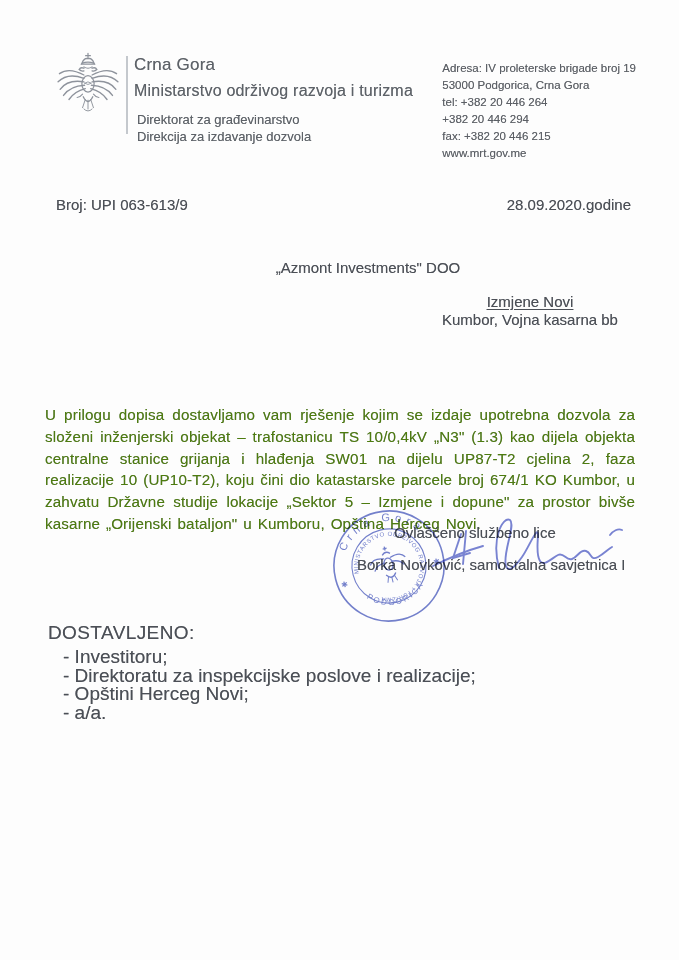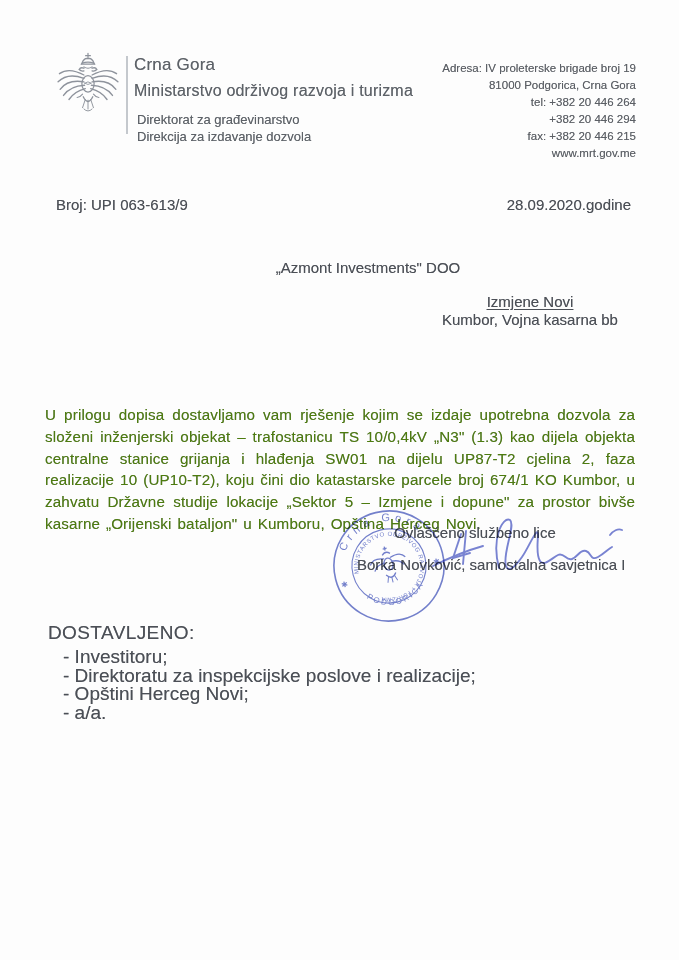--- a/index.html
+++ b/index.html
@@ -17,21 +17,21 @@
   .scan-text { text-shadow: 0 0 0.6px rgba(75,79,86,0.55); }
 
   
   .emblem { position: absolute; left: 54px; top: 50px; width: 68px; height: 82px; }
   .hdr-divider { position: absolute; left: 126px; top: 56px; width: 2px; height: 78px; background: #c4c8cd; }
   .org-block { position: absolute; left: 134px; top: 55px; color: #5d6268; }
   .org-name { font-size: 17px; letter-spacing: 0.2px; }
   .org-ministry { font-size: 16px; margin-top: 7px; letter-spacing: 0.2px; }
   .org-directorate { font-size: 13px; margin-top: 12px; margin-left: 3px; }
   .org-direction { font-size: 13px; margin-top: 2px; margin-left: 3px; }
-  .contact-block { position: absolute; right: 43px; top: 60px; text-align: right; font-size: 11.5px; line-height: 17px; color: #5b5f65; }
+  .contact-block { position: absolute; right: 43px; top: 60px; font-size: 11.5px; line-height: 17px; color: #5b5f65; }
 
   
   .ref-number { position: absolute; left: 56px; top: 196px; font-size: 15px; }
   .ref-date { position: absolute; right: 48px; top: 196px; font-size: 15px; }
 
   
   .recipient-company { position: absolute; left: 180px; top: 259px; width: 376px; text-align: center; font-size: 15px; }
   .recipient-place { position: absolute; right: 44px; top: 293px; width: 210px; text-align: center; font-size: 15px; line-height: 17px; }
   .recipient-city { text-decoration: underline; text-underline-offset: 2px; }
   .recipient-address { margin-top: 1px; }
@@ -97,21 +97,21 @@
 
     <div class="org-block scan-text">
       <div class="org-name">Crna Gora</div>
       <div class="org-ministry">Ministarstvo održivog razvoja  i turizma</div>
       <div class="org-directorate">Direktorat za građevinarstvo</div>
       <div class="org-direction">Direkcija za izdavanje dozvola</div>
     </div>
 
     <div class="contact-block scan-text">
       <div>Adresa: IV proleterske brigade broj 19</div>
-      <div>81000 Podgorica, Crna Gora</div>
+      <div>53000 Podgorica, Crna Gora</div>
       <div>tel: +382 20 446 264</div>
       <div>+382 20 446 294</div>
       <div>fax: +382 20 446 215</div>
       <div>www.mrt.gov.me</div>
     </div>
   </div>
 
   <div class="ref-number scan-text">Broj: UPI 063-613/9</div>
   <div class="ref-date scan-text">28.09.2020.godine</div>
 

